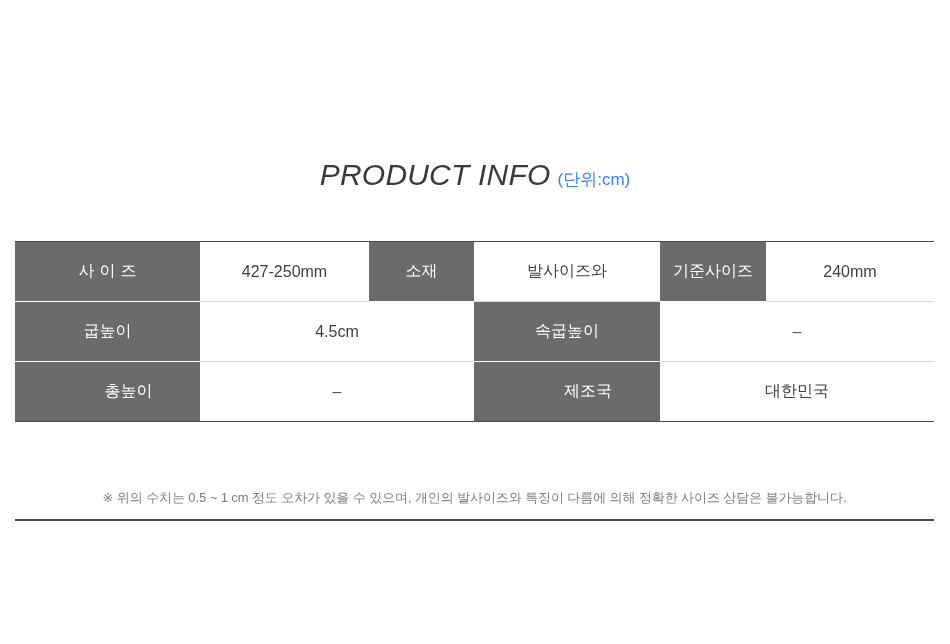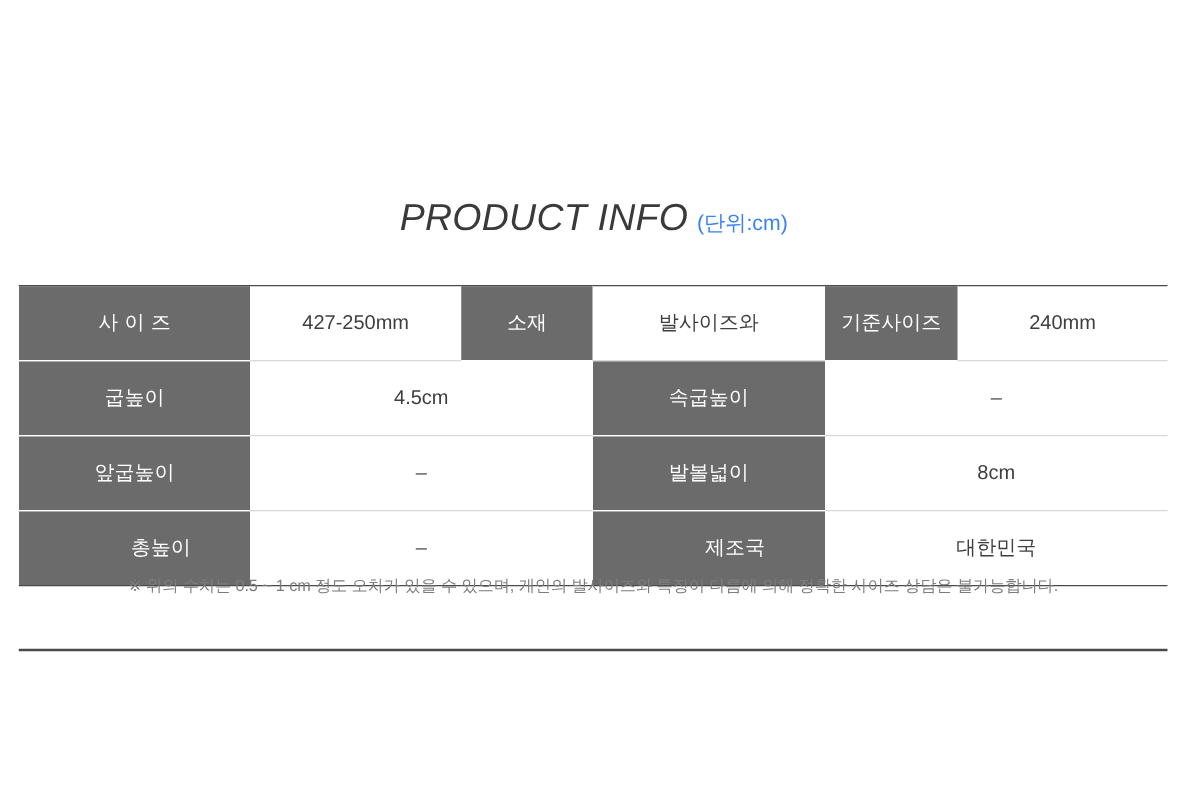--- a/index.html
+++ b/index.html
@@ -45,21 +45,21 @@
     font-weight: 400;
     color: #3b82f6;
     margin-left: 7px;
     vertical-align: baseline;
   }
 
   
   .spec-table {
     position: absolute;
     left: 15px;
-    top: 228px;
+    top: 241px;
     width: 919px;
     border-collapse: collapse;
     table-layout: fixed;
     border-top: 1.5px solid #4a4a4a;
     border-bottom: 1.5px solid #4a4a4a;
   }
   .spec-table td {
     height: 60px;
     padding: 0 6px;
     text-align: center;
@@ -92,21 +92,21 @@
   .c-v1      { width: 169px; }
   .c-mat     { width: 105px; }
   .c-v2      { width: 186px; }
   .c-std     { width: 106px; }
   .c-v3      { width: 168px; }
 
   
   .footnote {
     position: absolute;
     left: 15px;
-    top: 460px;
+    top: 489px;
     width: 919px;
     text-align: center;
     font-size: 13px;
     color: #7d7d7d;
     letter-spacing: -0.1px;
     white-space: nowrap;
   }
   .footrule {
     position: absolute;
     left: 15px;
@@ -143,26 +143,20 @@
         <td class="label">기준사이즈</td>
         <td class="val">240mm</td>
       </tr>
       <tr>
         <td class="label">굽높이</td>
         <td class="val" colspan="2" style="width:274px">4.5cm</td>
         <td class="label">속굽높이</td>
         <td class="dash" colspan="2">–</td>
       </tr>
       <tr>
-        <td class="label">앞굽높이</td>
-        <td class="dash" colspan="2">–</td>
-        <td class="label">발볼넓이</td>
-        <td class="val" colspan="2">8cm</td>
-      </tr>
-      <tr>
         <td class="label">총높이</td>
         <td class="dash" colspan="2">–</td>
         <td class="label">제조국</td>
         <td class="val" colspan="2">대한민국</td>
       </tr>
     </tbody>
   </table>
 
   <div class="footnote">※ 위의 수치는 0.5 ~ 1 cm 정도 오차가 있을 수 있으며, 개인의 발사이즈와 특징이 다름에 의해 정확한 사이즈 상담은 불가능합니다.</div>
   <div class="footrule"></div>

